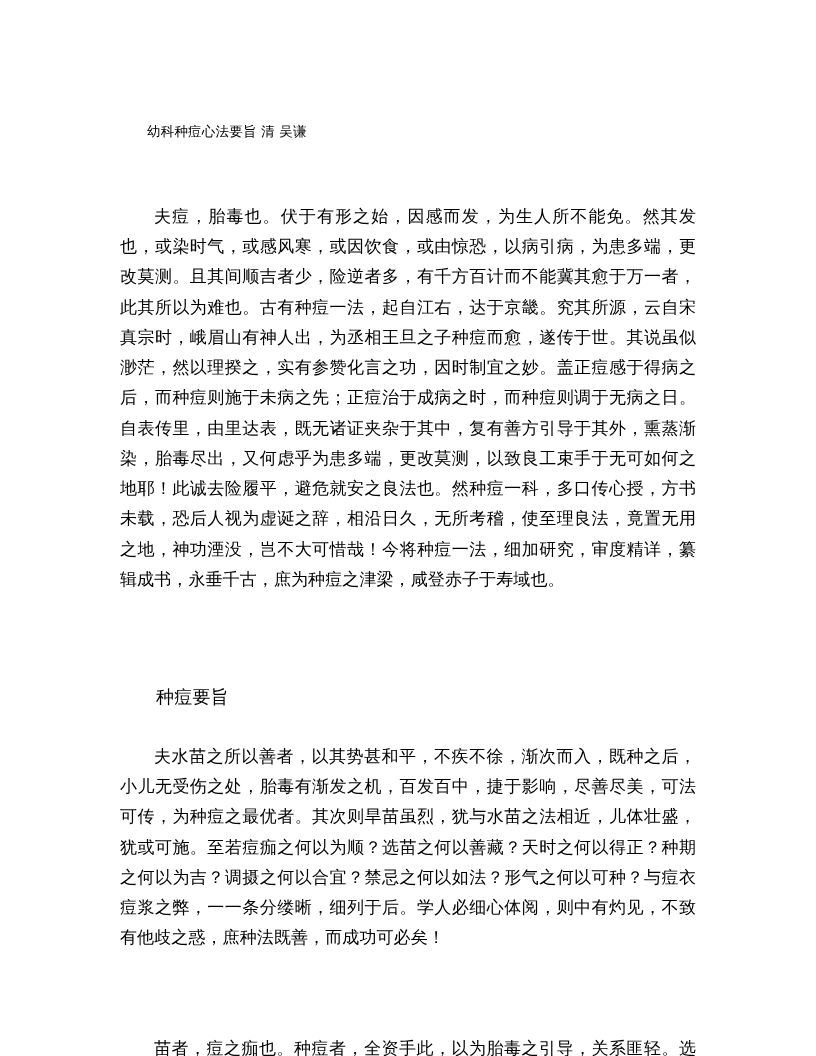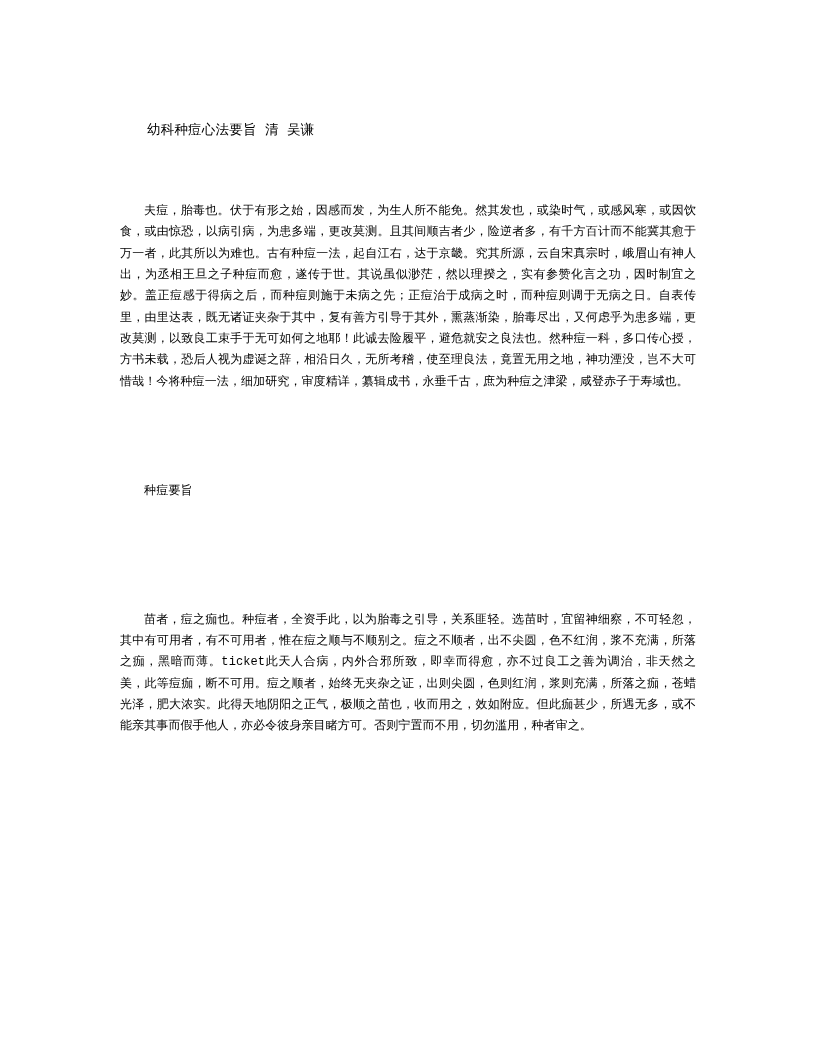--- a/index.html
+++ b/index.html
@@ -13,44 +13,43 @@
     font-family: "DejaVu Serif", "Liberation Serif", serif;
     color: #000000;
     overflow: hidden;
   }
   .page {
     position: relative;
     width: 816px;
     height: 1056px;
     box-sizing: border-box;
     padding: 4px;
-    font-family: Liberation Mono, monospace;
   }
   .content {
     position: absolute;
     left: 120px;
     top: 120px;
     width: 576px;
   }
   .doc-title {
     font-size: 13.5px;
     line-height: 1.7;
     text-indent: 2em;
     margin: 0 0 0 0;
     letter-spacing: 0.2px;
   }
   .section-head {
-    font-size: 12px;
+    font-size: 18px;
     line-height: 1.7;
     text-indent: 2em;
     margin: 0;
     letter-spacing: 0.2px;
   }
   p.body-par {
-    font-size: 12px;
+    font-size: 17px;
     line-height: 1.78;
     text-indent: 2em;
     margin: 0;
     text-align: justify;
     text-justify: inter-ideograph;
     letter-spacing: 0.1px;
   }
   .gap-xl { height: 58px; }
   .gap-md { height: 30px; }
   .gap-sm { height: 14px; }
@@ -71,20 +70,21 @@
     <div class="gap-xl"></div>
     <div class="gap-md"></div>
 
     <div class="section-head">种痘要旨</div>
 
     <div class="gap-sm"></div>
 
 
     <div class="gap-sm"></div>
 
+    <p class="body-par">夫水苗之所以善者，以其势甚和平，不疾不徐，渐次而入，既种之后，小儿无受伤之处，胎毒有渐发之机，百发百中，捷于影响，尽善尽美，可法可传，为种痘之最优者。其次则旱苗虽烈，犹与水苗之法相近，儿体壮盛，犹或可施。至若痘痂之何以为顺？选苗之何以善藏？天时之何以得正？种期之何以为吉？调摄之何以合宜？禁忌之何以如法？形气之何以可种？与痘衣痘浆之弊，一一条分缕晰，细列于后。学人必细心体阅，则中有灼见，不致有他歧之惑，庶种法既善，而成功可必矣！</p>
 
     <div class="gap-xl"></div>
     <div class="gap-xs"></div>
 
 
     <div class="gap-sm"></div>
 
     <p class="body-par">苗者，痘之痂也。种痘者，全资手此，以为胎毒之引导，关系匪轻。选苗时，宜留神细察，不可轻忽，其中有可用者，有不可用者，惟在痘之顺与不顺别之。痘之不顺者，出不尖圆，色不红润，浆不充满，所落之痂，黑暗而薄。ticket此天人合病，内外合邪所致，即幸而得愈，亦不过良工之善为调治，非天然之美，此等痘痂，断不可用。痘之顺者，始终无夹杂之证，出则尖圆，色则红润，浆则充满，所落之痂，苍蜡光泽，肥大浓实。此得天地阴阳之正气，极顺之苗也，收而用之，效如附应。但此痂甚少，所遇无多，或不能亲其事而假手他人，亦必令彼身亲目睹方可。否则宁置而不用，切勿滥用，种者审之。</p>
 
   </div>

